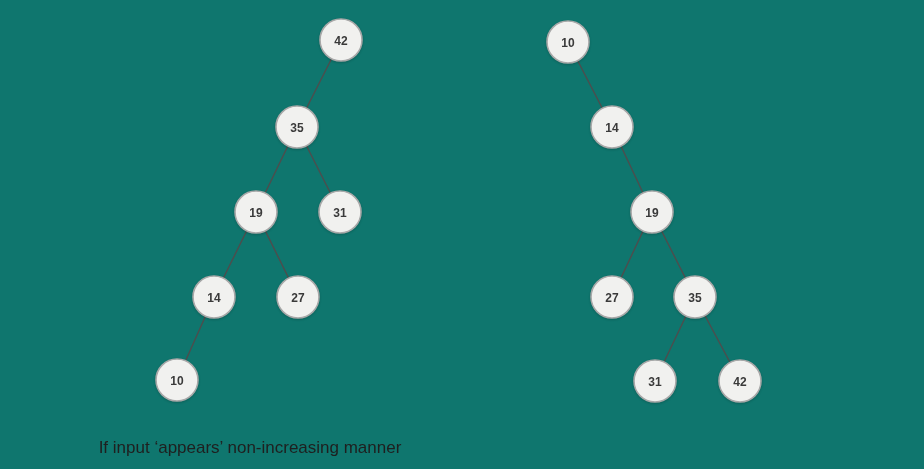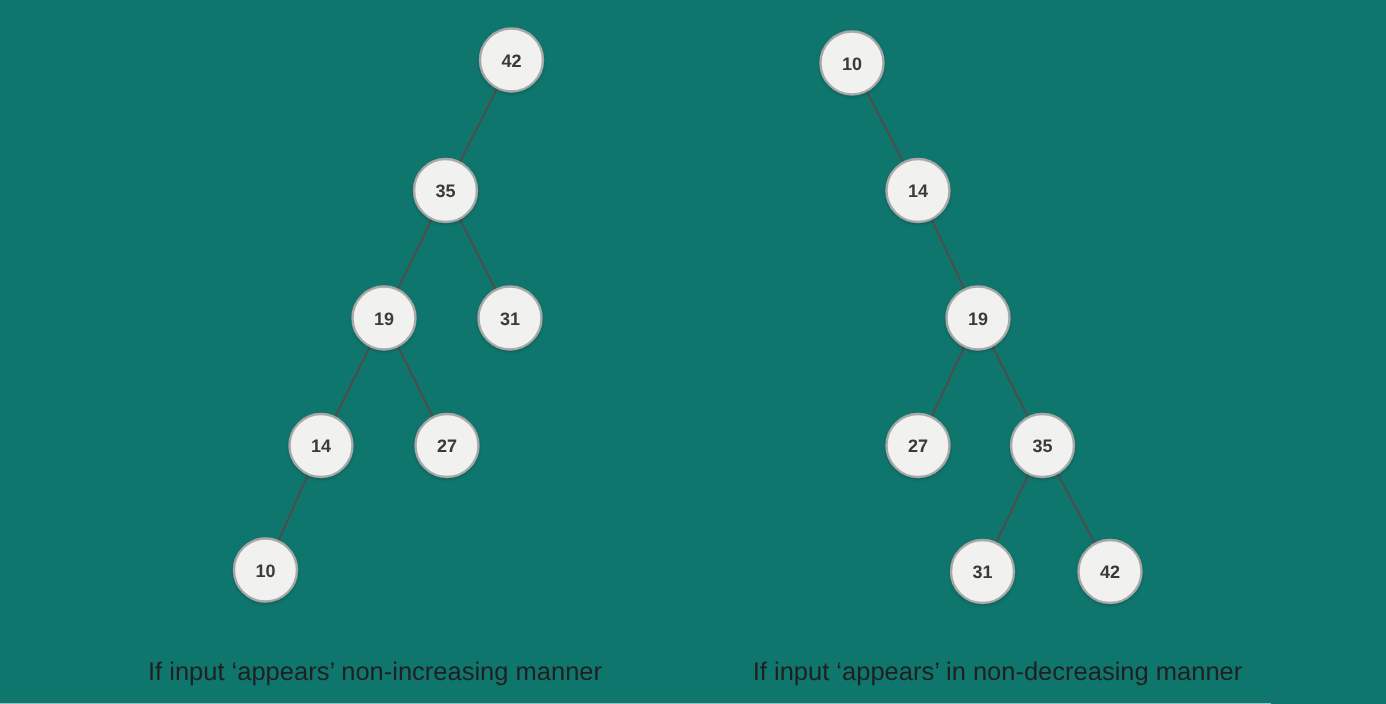--- a/index.html
+++ b/index.html
@@ -131,14 +131,13 @@
           <circle cx="655" cy="381" r="21" class="tree-node-circle"></circle>
           <text x="655" y="381.5" class="tree-node-label">31</text>
         </g>
         <g class="tree-node-group">
           <circle cx="740" cy="381" r="21" class="tree-node-circle"></circle>
           <text x="740" y="381.5" class="tree-node-label">42</text>
         </g>
       </g>
     </svg>
   <div id="caption-left" class="caption">If input ‘appears’ non-increasing manner</div>
-  <div id="caption-right" class="caption">If input ‘appears’ in non-decreasing manner</div>
 </div>
 
 </body></html>

